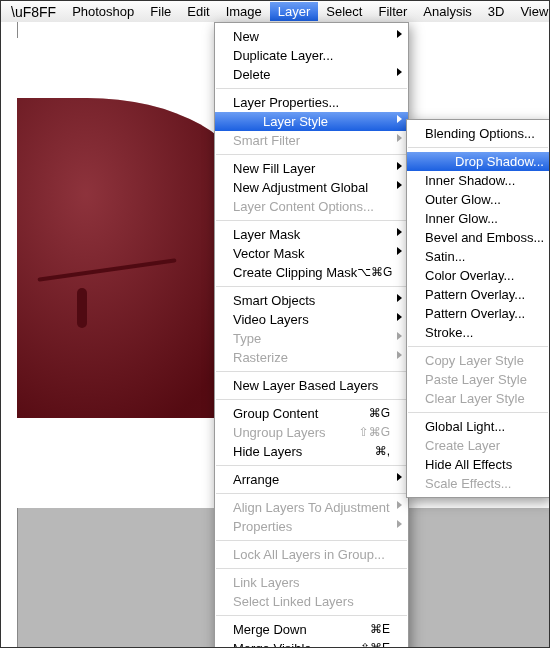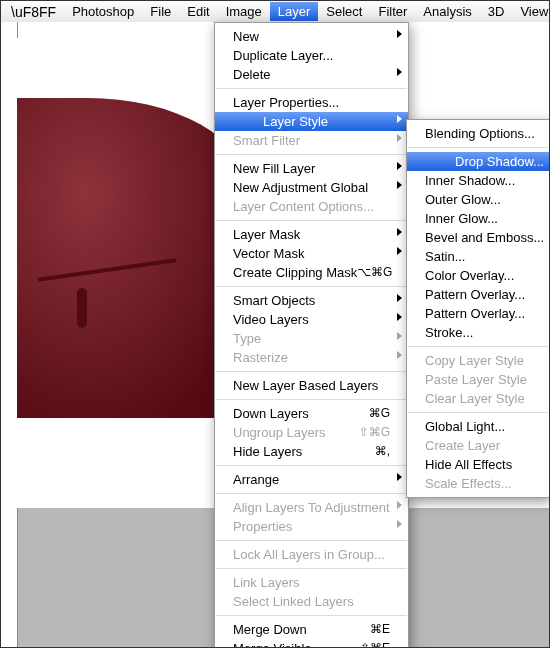--- a/index.html
+++ b/index.html
@@ -267,21 +267,21 @@
     <div class="ditem disabled">
       <span class="label">Rasterize</span>
       <span class="arrow"></span>
     </div>
     <div class="sep"></div>
     <div class="ditem">
       <span class="label">New Layer Based Layers</span>
     </div>
     <div class="sep"></div>
     <div class="ditem">
-      <span class="label">Down Layers</span>
+      <span class="label">Group Content</span>
       <span class="shortcut">⌘G</span>
     </div>
     <div class="ditem disabled">
       <span class="label">Ungroup Layers</span>
       <span class="shortcut">⇧⌘G</span>
     </div>
     <div class="ditem">
       <span class="label">Hide Layers</span>
       <span class="shortcut">⌘,</span>
     </div>

